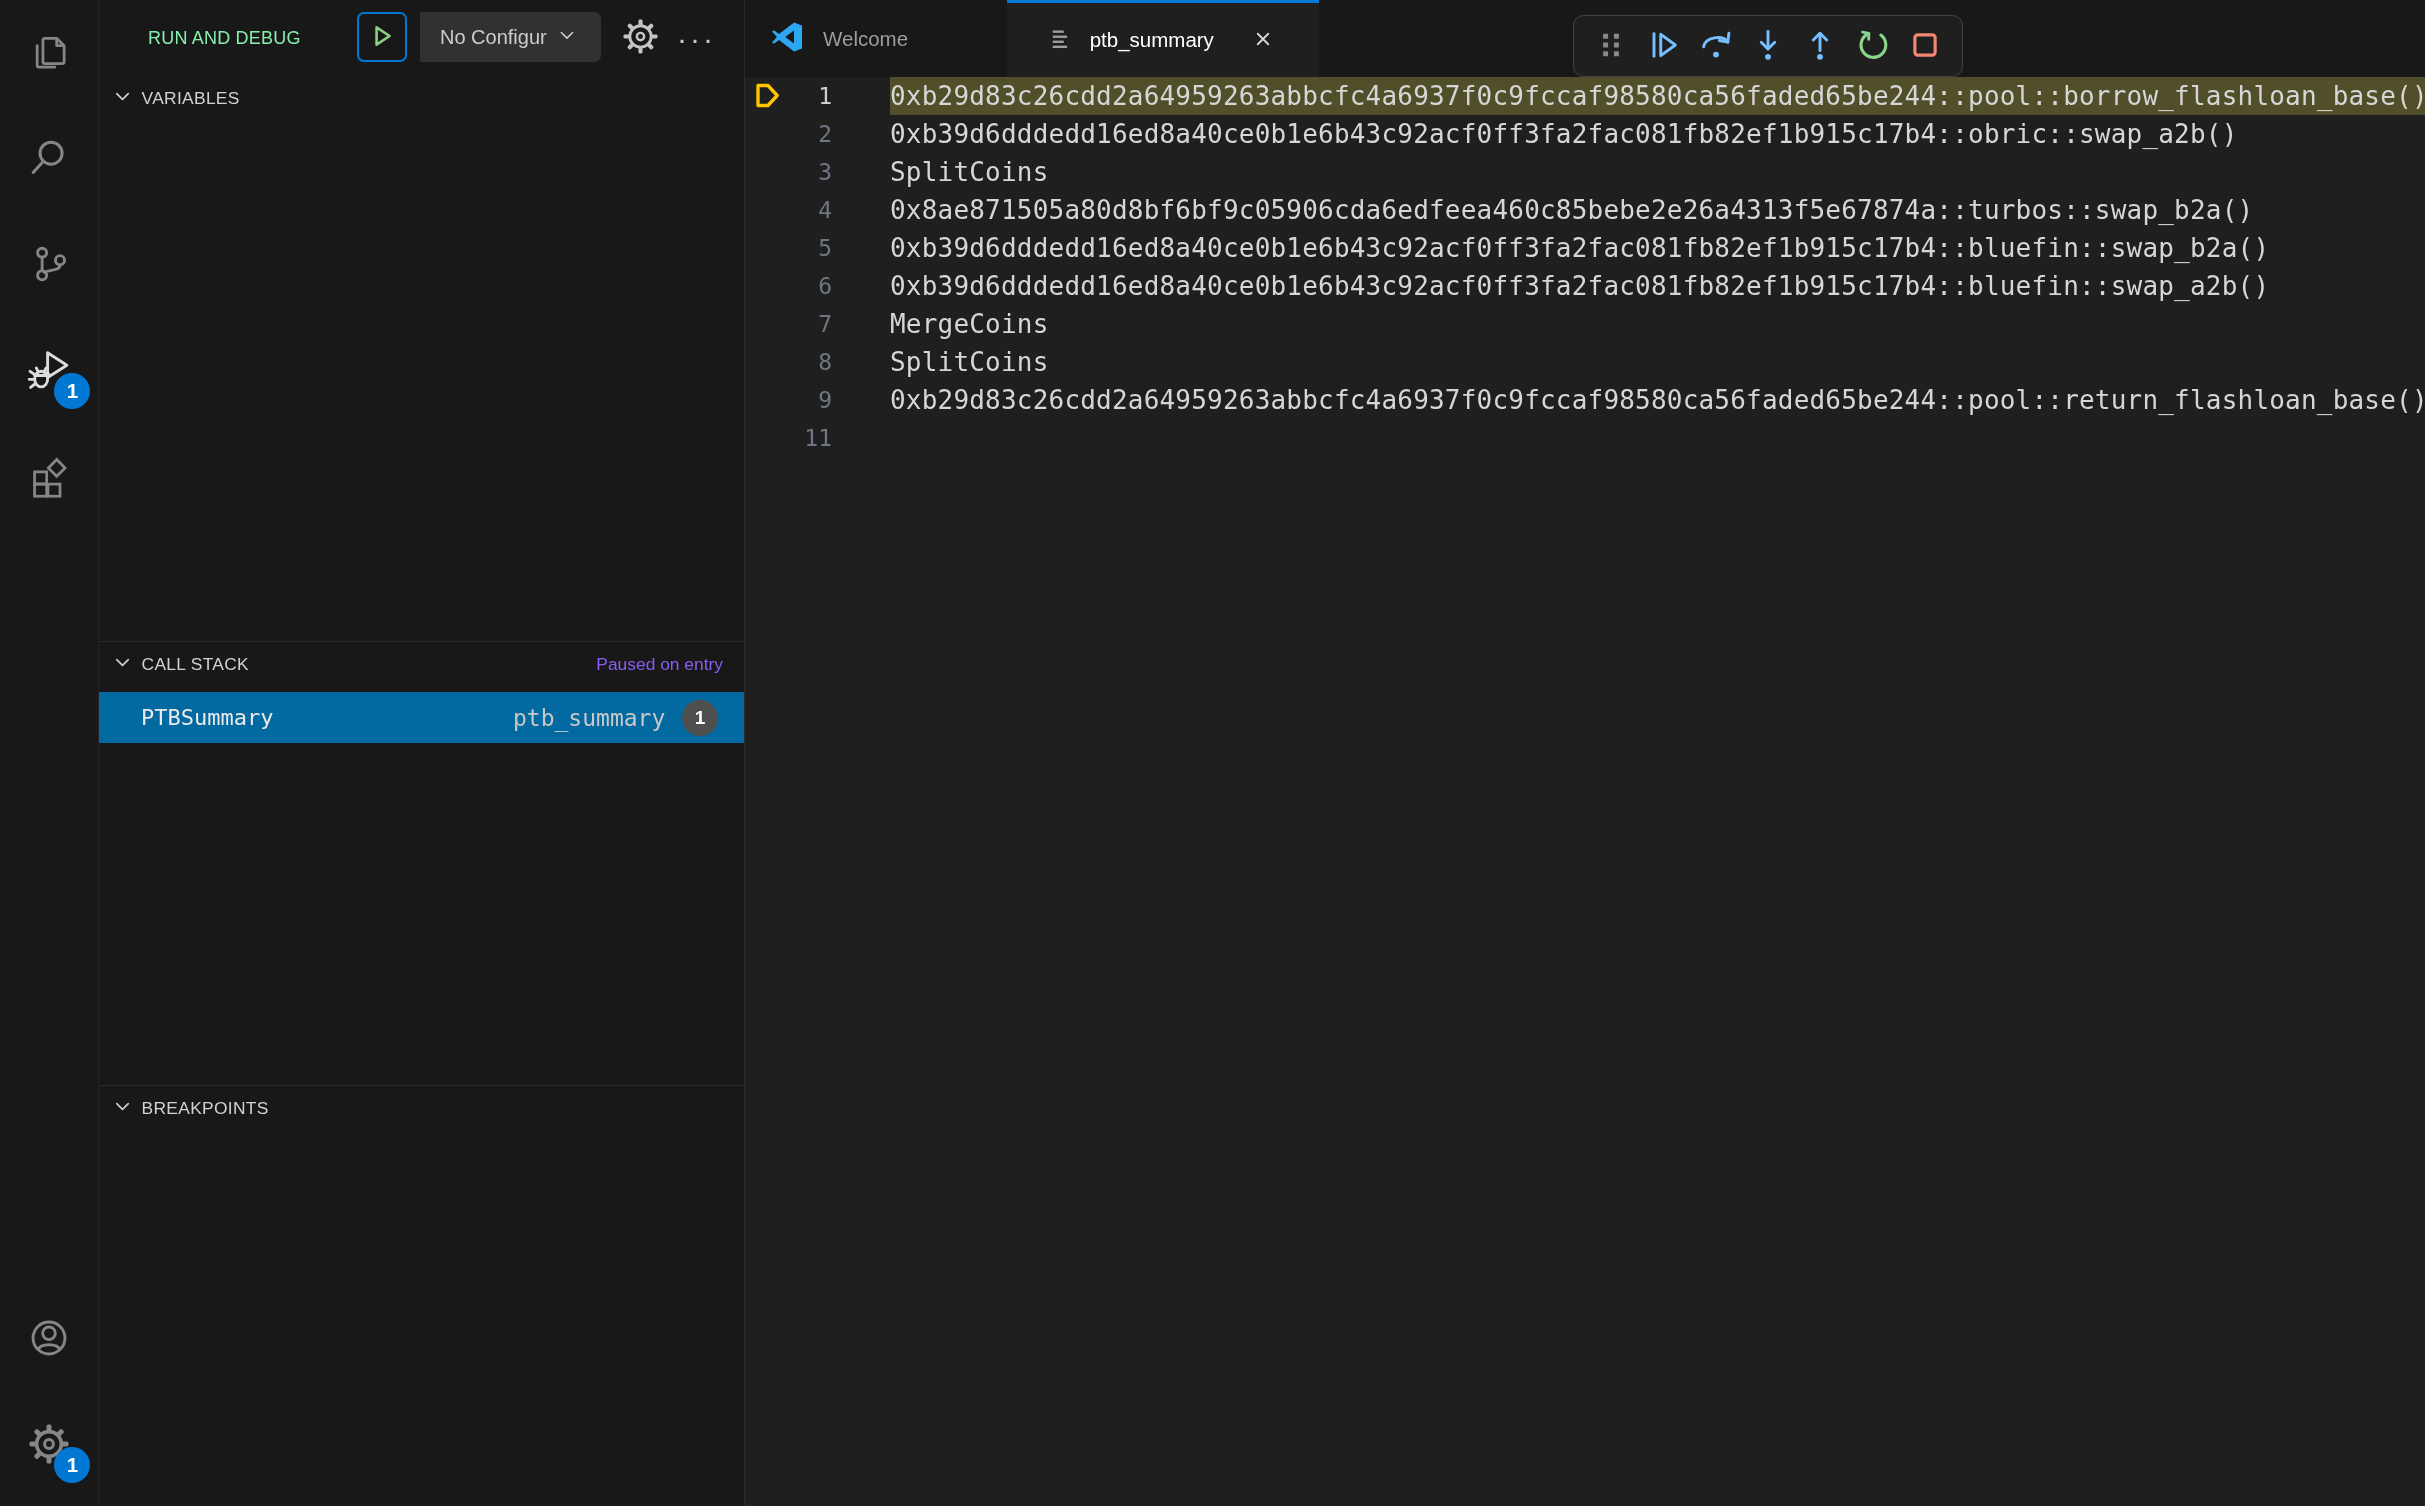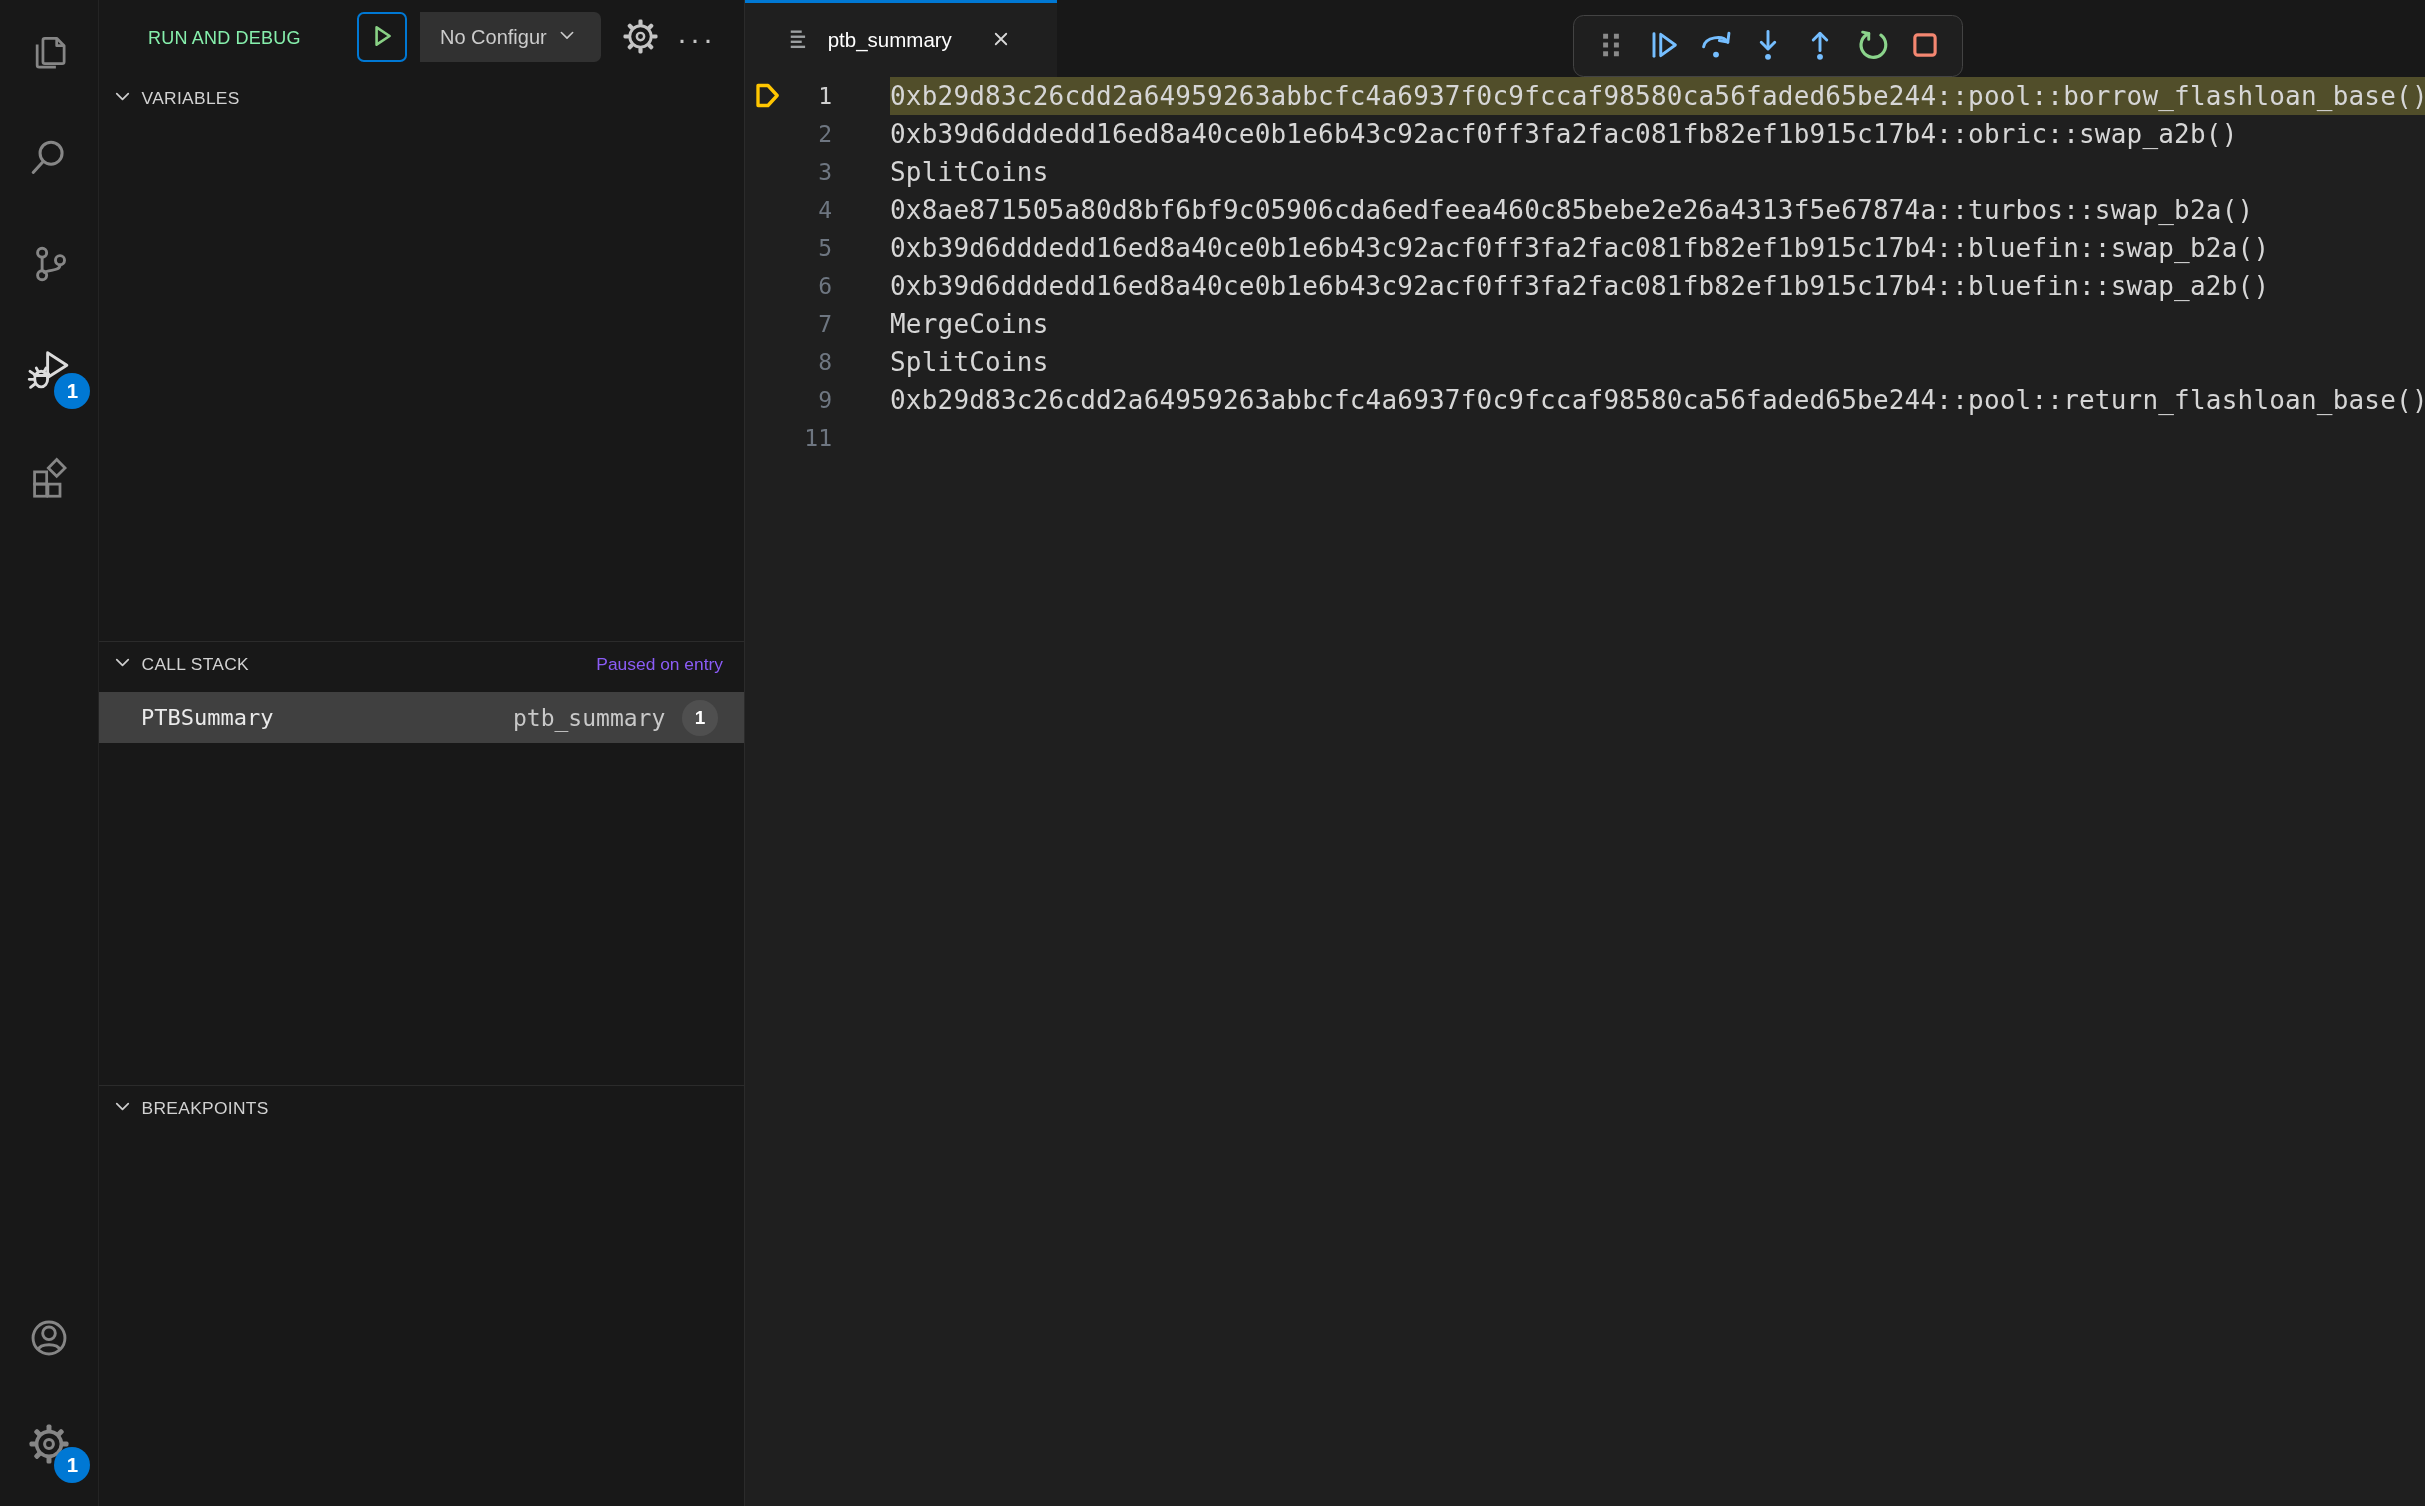--- a/index.html
+++ b/index.html
@@ -46,21 +46,21 @@
   .sec-head { height:44px; display:flex; align-items:center; padding:0 21px 0 12px;
               gap:7.6px; cursor:pointer; flex-shrink:0; }
   .sec-head svg { width:23px; height:23px; color:#cccccc; flex-shrink:0; }
   .sec-label { font-weight:normal; font-size:17.4px; color:#d2d2d2; letter-spacing:0.3px; }
   .sec-status { margin-left:auto; font-weight:normal; font-size:17.4px; color:#8b5cf6; }
   .sec-variables { height:565px; }
   .sec-watch { height:380px; }
   .sec-callstack { height:444px; }
   .sec-breakpoints { flex:1; }
 
-  .cs-row { height:51px; margin-top:6px; background:#404040; display:flex;
+  .cs-row { height:51px; margin-top:6px; background:#0369a1; display:flex;
             align-items:center; padding:0 26px 0 42px; cursor:pointer;
             font-family:"DejaVu Sans Mono", monospace; }
   .cs-session { font-size:22px; color:#eaeaea; }
   .cs-right { margin-left:auto; display:flex; align-items:center; gap:16.7px; }
   .cs-file { font-size:23px; color:#c8c8c8; }
   .cs-badge { min-width:36px; height:36px; border-radius:18px; background:#4f4f4f;
               color:#fff; font-size:19px; font-weight:bold; display:flex;
               align-items:center; justify-content:center;
               font-family:"Liberation Sans", sans-serif; }
 
@@ -300,20 +300,28 @@
               <path d="M8 12 16 20 24 12"></path>
             </svg>
         </span>
         <span class="sec-label">BREAKPOINTS</span>
       </div>
     </section>
   </aside>
 
   <main class="editor-area">
     <div class="tabbar">
+      <div class="tab tab-welcome">
+        <span>
+          <svg viewBox="0 0 32 32">
+            <path fill="#2da7f2" fill-rule="evenodd" d="M23.1 1.4 31 4.6v22.8l-7.9 3.2L8 18.9l-5.1 3.9L1 21.5 5.9 16 1 10.5l1.9-1.3L8 13.1 23.1 1.4ZM23 9.4 14.2 16 23 22.6V9.4Z"></path>
+          </svg>
+        </span>
+        <span class="tab-label">Welcome</span>
+      </div>
       <div class="tab tab-active">
         <span>
           <svg class="file-ic" viewBox="0 0 32 32" fill="currentColor">
             <rect x="8" y="6.5" width="13" height="2.8"></rect>
             <rect x="8" y="12.5" width="17" height="2.8"></rect>
             <rect x="8" y="18.5" width="13" height="2.8"></rect>
             <rect x="8" y="24.5" width="17" height="2.8"></rect>
           </svg>
         </span>
         <span class="tab-label">ptb_summary</span>

